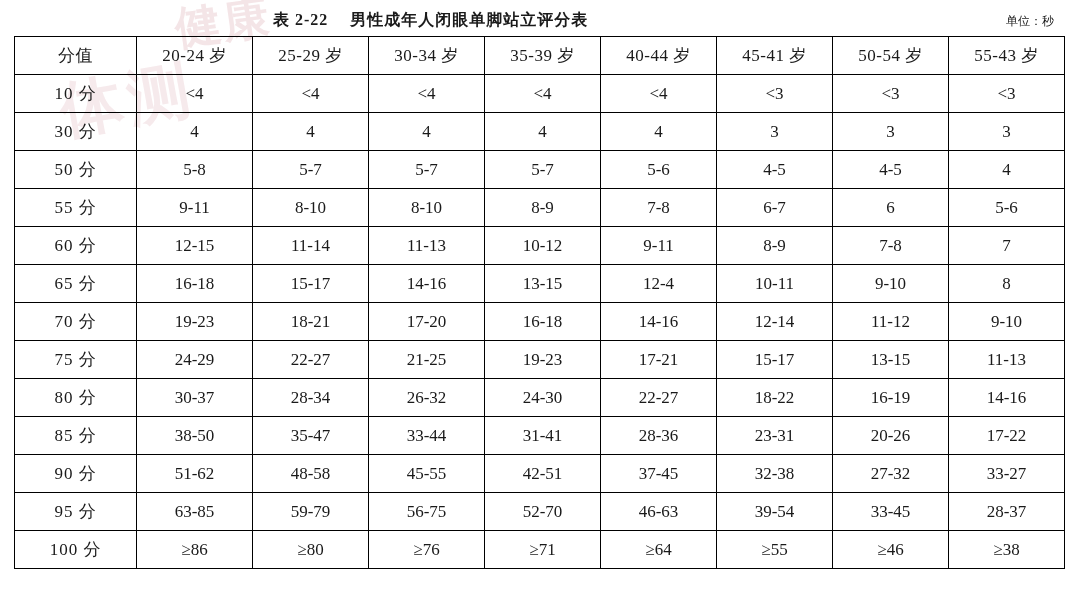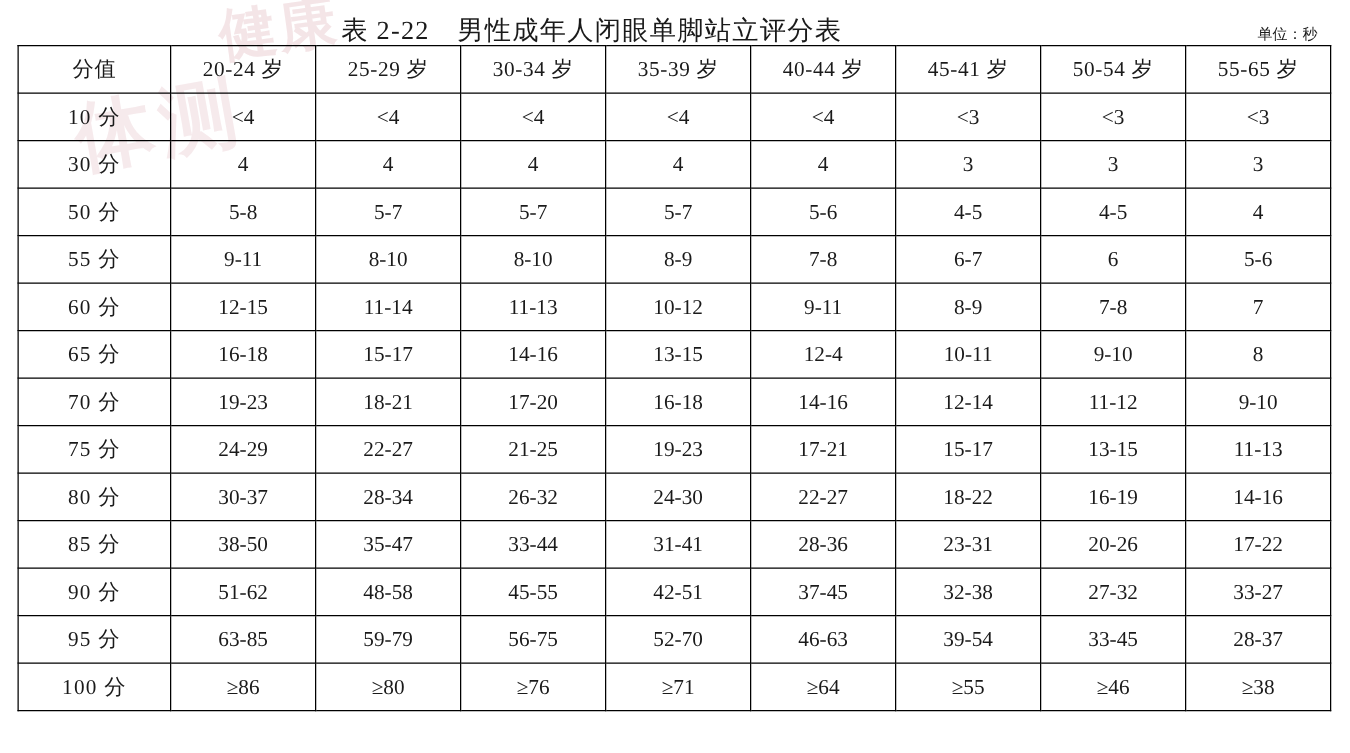--- a/index.html
+++ b/index.html
@@ -52,22 +52,22 @@
     position: relative;
     z-index: 2;
     display: flex;
     align-items: baseline;
     padding: 10px 18px 6px 18px;
     height: 36px;
     box-sizing: border-box;
   }
   .title-spacer-left { width: 255px; }
   .title-main {
-    font-size: 21px;
-    font-weight: normal;
+    font-size: 16px;
+    font-weight: bold;
     letter-spacing: 1px;
     white-space: nowrap;
   }
   .title-num { margin-right: 22px; }
   .unit {
     margin-left: auto;
     font-size: 12px;
     white-space: nowrap;
     padding-right: 8px;
   }
@@ -142,21 +142,21 @@
       <thead>
         <tr>
           <th>分值</th>
           <th>20-24 岁</th>
           <th>25-29 岁</th>
           <th>30-34 岁</th>
           <th>35-39 岁</th>
           <th>40-44 岁</th>
           <th>45-41 岁</th>
           <th>50-54 岁</th>
-          <th>55-65 岁</th>
+          <th>55-43 岁</th>
         </tr>
       </thead>
       <tbody>
         <tr>
           <td class="rowhead">10 分</td>
           <td>&lt;4</td>
           <td>&lt;4</td>
           <td>&lt;4</td>
           <td>&lt;4</td>
           <td>&lt;4</td>

